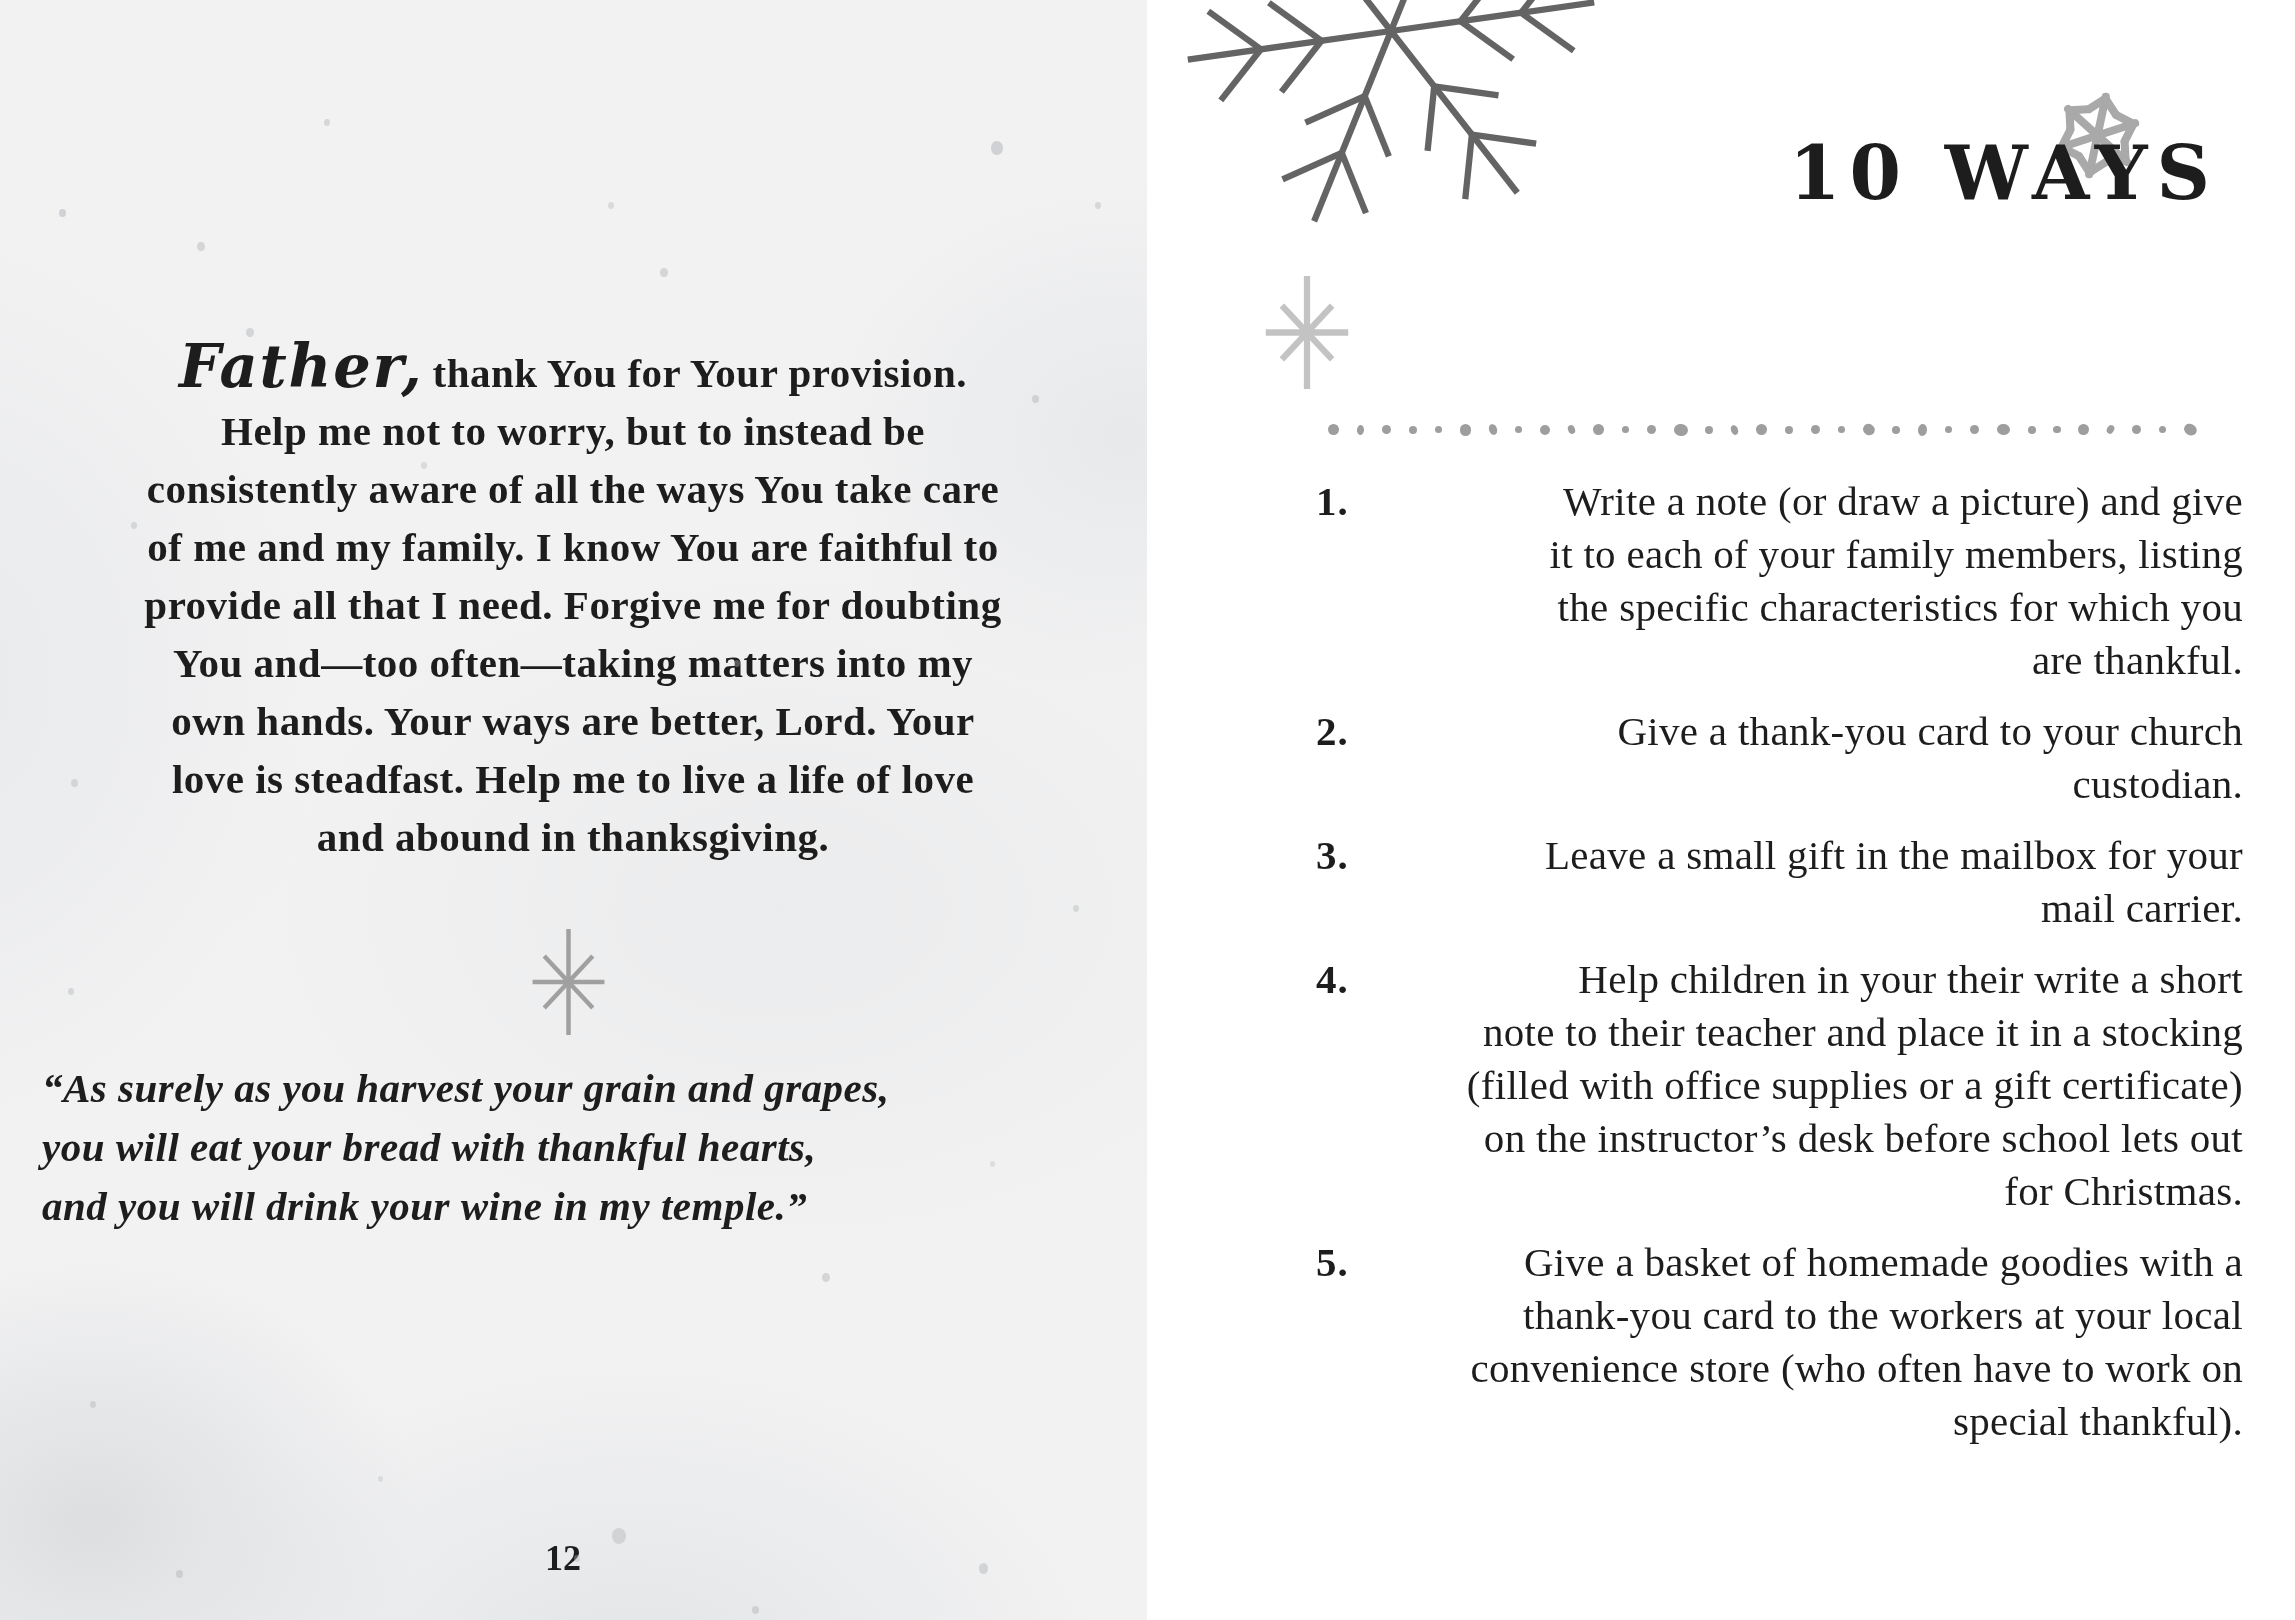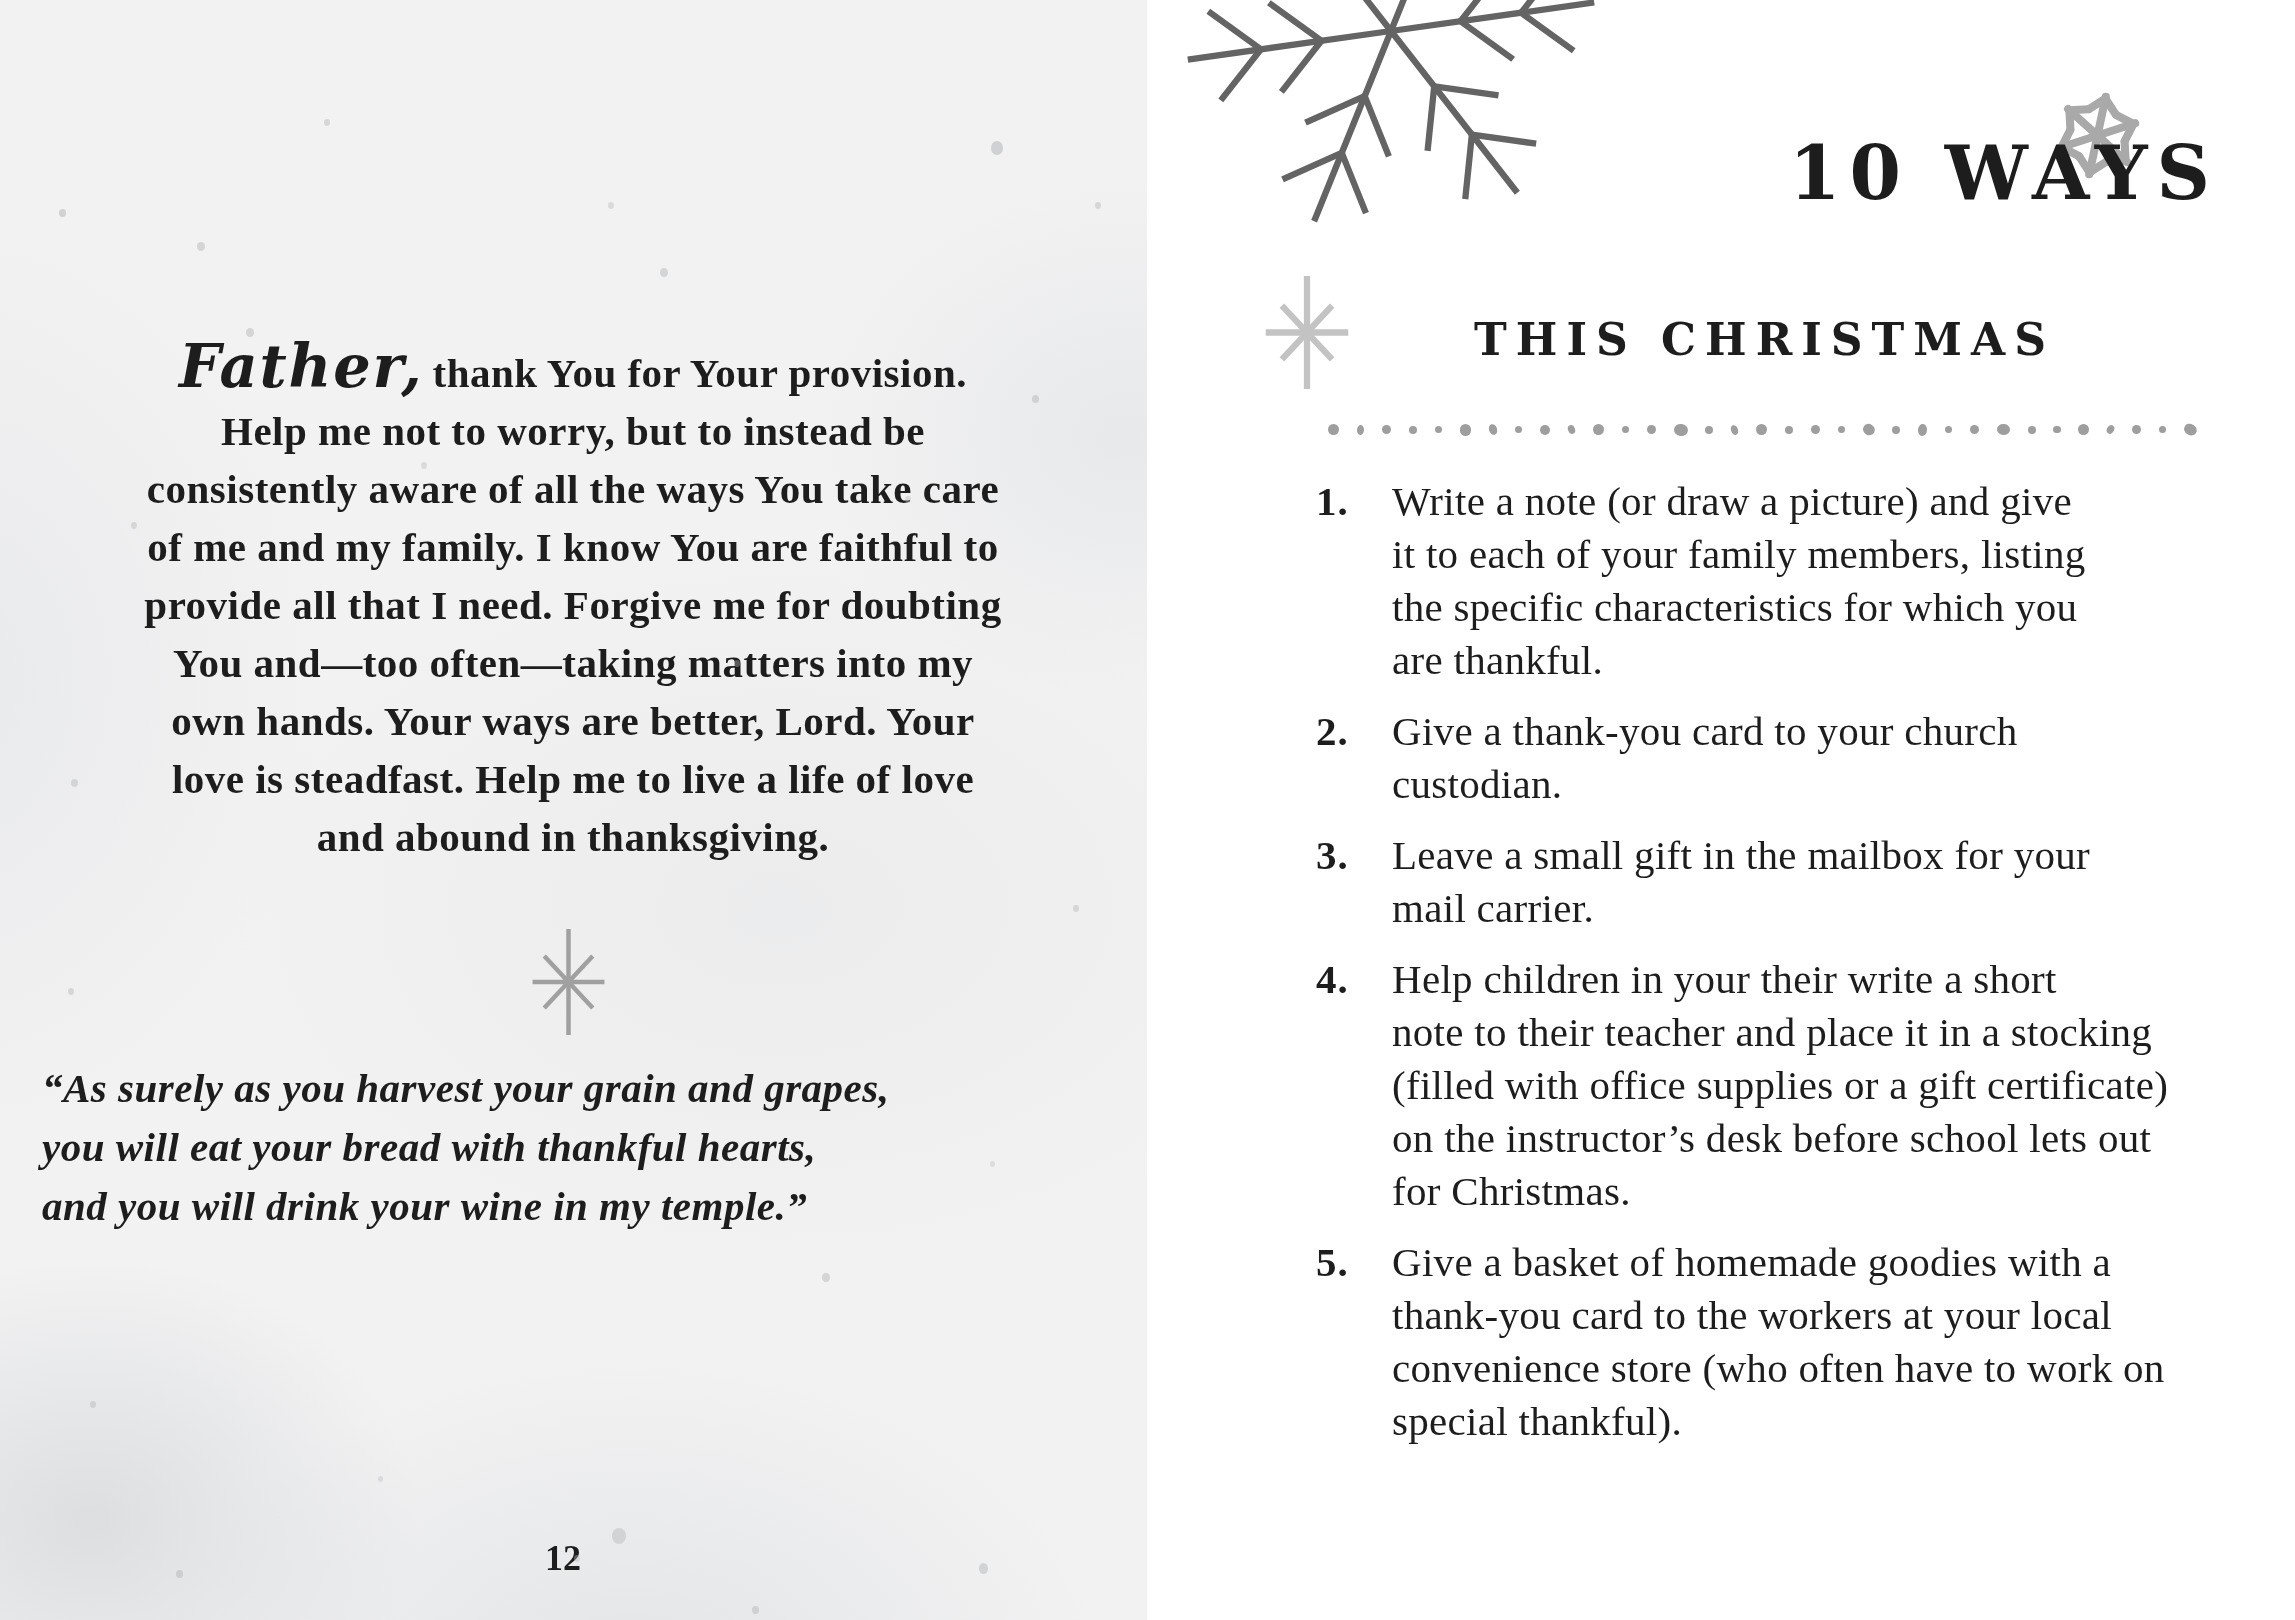--- a/index.html
+++ b/index.html
@@ -76,21 +76,21 @@
     display:flex; justify-content:space-between; align-items:center;
   }
   .divider .dot{background:var(--divider_dot,#9e9e9e); border-radius:50%; flex:0 0 auto;}
 
   .blessing-list{position:absolute; left:169px; top:475px; width:927px;}
   .list-item{display:flex; margin-bottom:18px;}
   .list-item .num{
     flex:0 0 76px; font-weight:700; font-size:41px; line-height:53px; letter-spacing:0.9px;
   }
   .list-item .txt{
-    flex:1 1 auto; font-size:41px; line-height:53px; white-space:pre-line; letter-spacing:0.3px;
+    flex:1 1 auto; font-size:41px; line-height:53px; white-space:pre-line; letter-spacing:0.3px;text-align:right;
   }
   svg{display:block;}
 </style>
 </head>
 <body>
 
 <div class="spread">
 
   <section class="page-left" id="left-page">
 
@@ -234,21 +234,20 @@
     <svg class="sparkle sparkle-right" width="90" height="113" viewBox="0 0 100 126">
       <g stroke="var(--sparkle_right,#c3c3c3)" stroke-width="7" fill="none">
         <line x1="50" y1="0" x2="50" y2="126"></line>
         <line x1="4" y1="63" x2="96" y2="63"></line>
         <line x1="22" y1="33" x2="78" y2="93"></line>
         <line x1="78" y1="33" x2="22" y2="93"></line>
       </g>
     </svg>
 
     <h1 class="title-main">10 WAYS</h1>
-    <div class="title-sub">THIS CHRISTMAS</div>
 
     <div class="divider" id="divider">
         <span class="dot" style="width: 10.8px; height: 10.8px;"></span>
         <span class="dot" style="width: 7.2px; height: 10px; transform: rotate(5deg);"></span>
         <span class="dot" style="width: 9px; height: 9px;"></span>
         <span class="dot" style="width: 8px; height: 8px;"></span>
         <span class="dot" style="width: 7.2px; height: 7.2px;"></span>
         <span class="dot" style="width: 11.7px; height: 11.7px;"></span>
         <span class="dot" style="width: 8px; height: 10.8px; transform: rotate(-20deg);"></span>
         <span class="dot" style="width: 7.2px; height: 7.2px;"></span>

